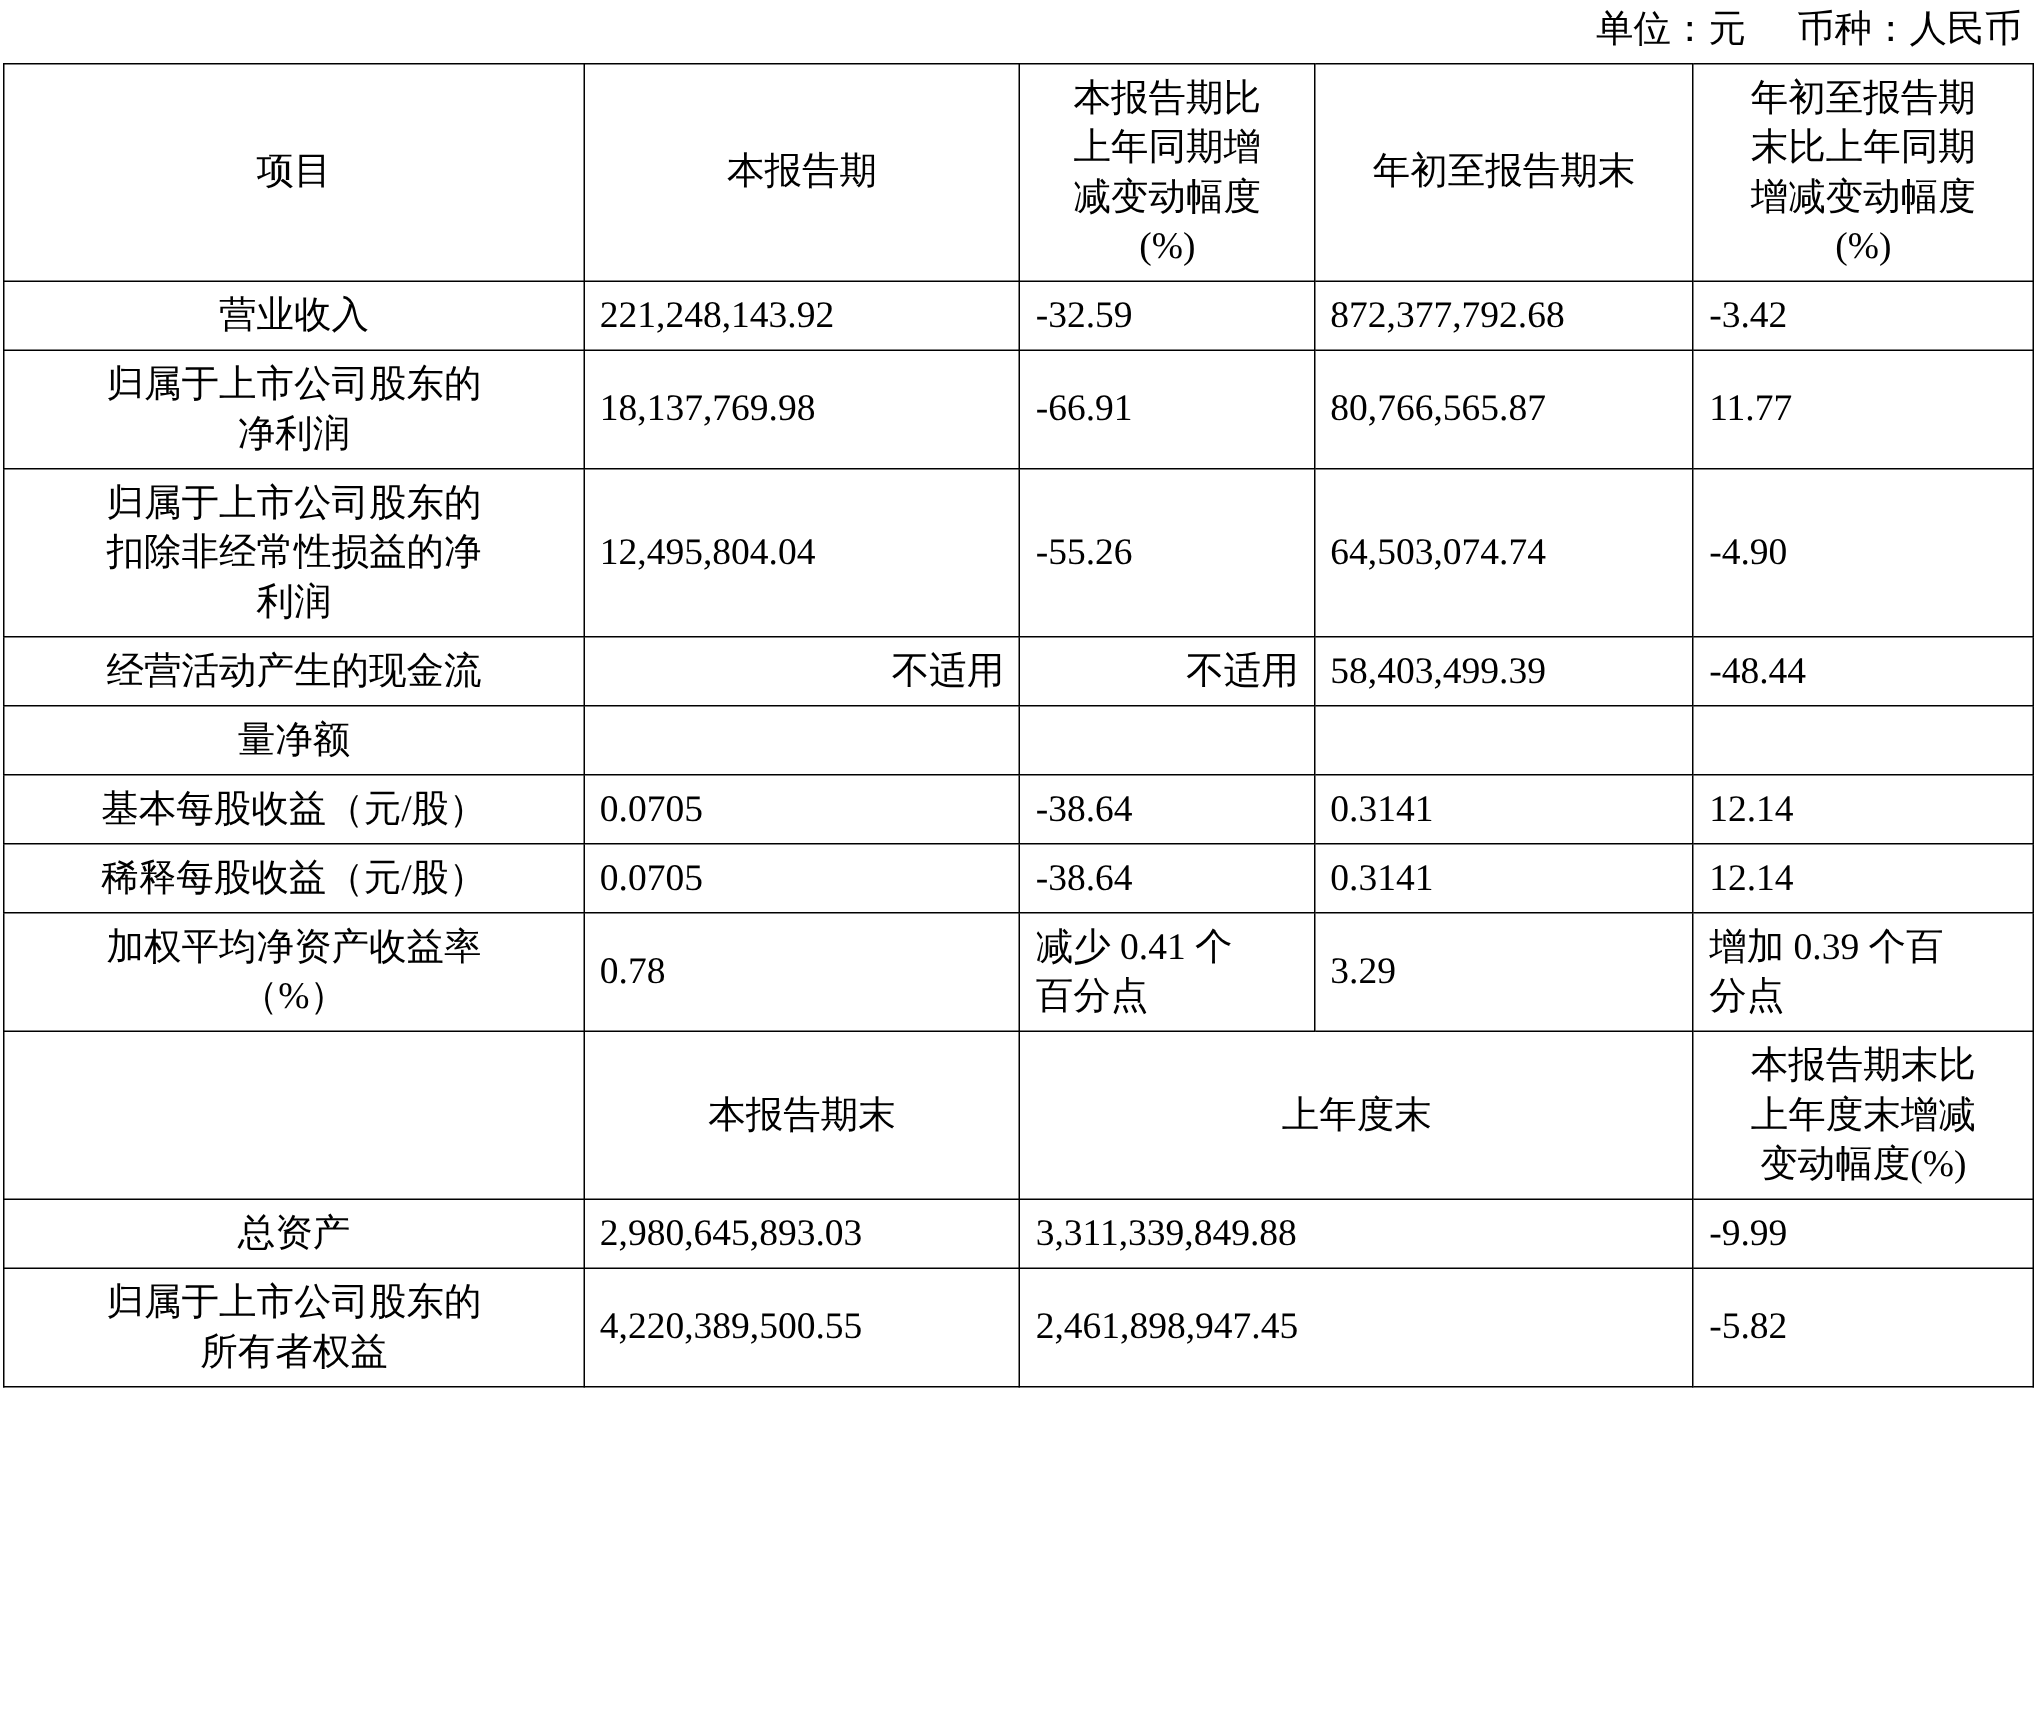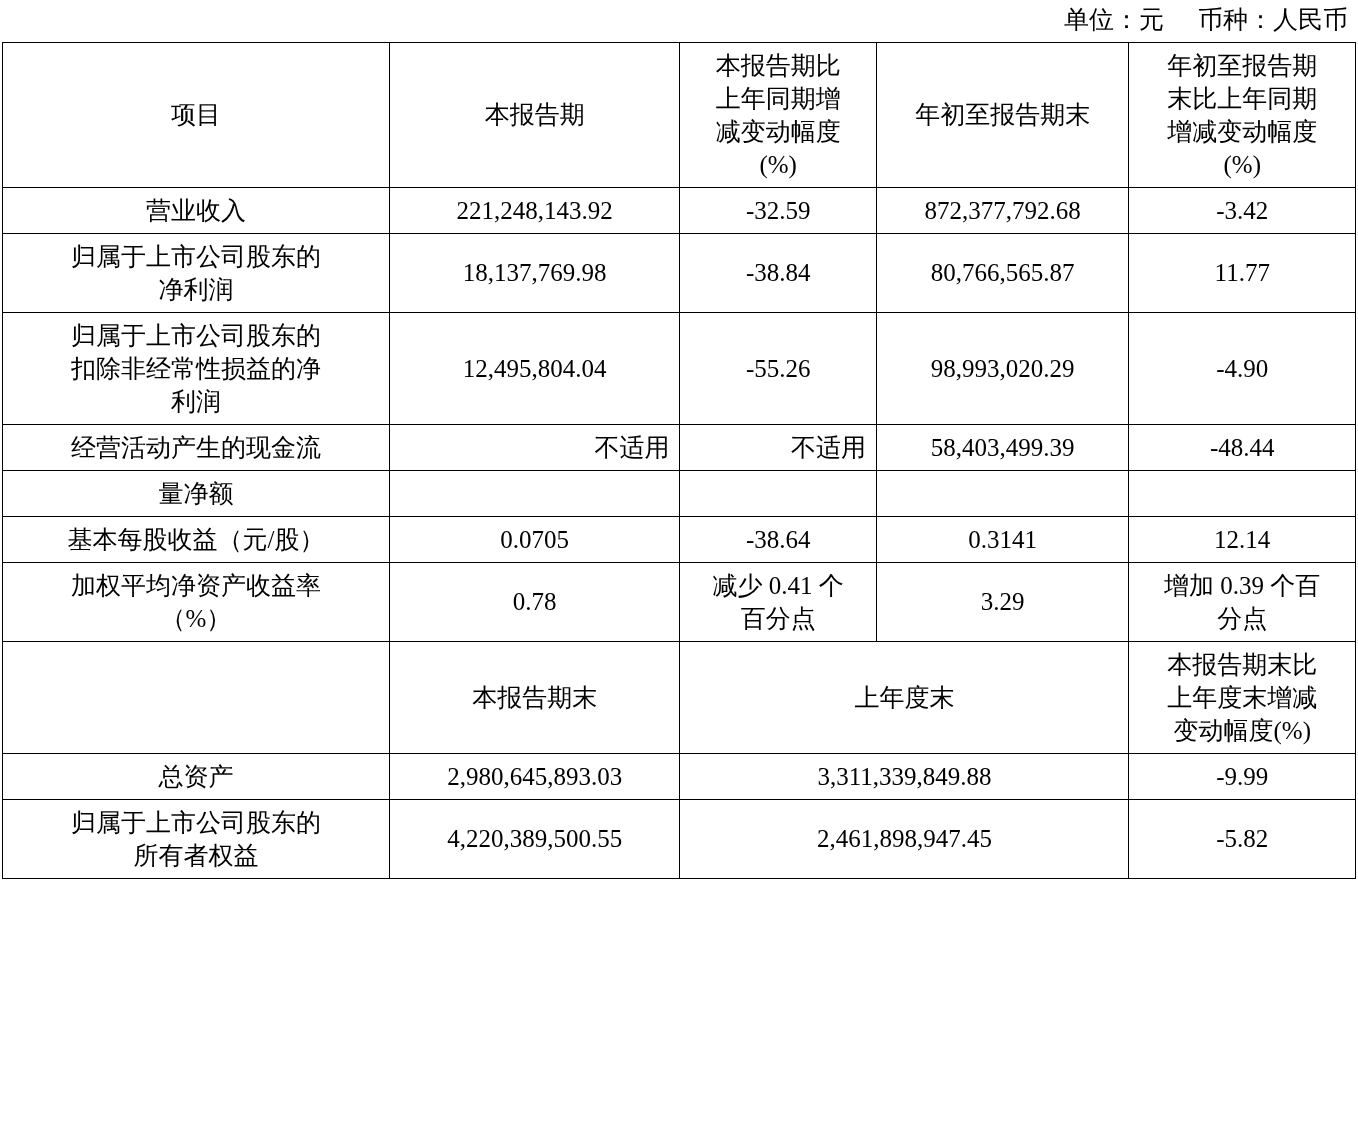--- a/index.html
+++ b/index.html
@@ -43,21 +43,21 @@
     line-height: 1.32;
     word-break: break-all;
   }
   .c-item   { width: 386px; }
   .c-cur    { width: 290px; }
   .c-chg    { width: 196px; }
   .c-ytd    { width: 252px; }
   .c-ychg   { width: 226px; }
 
   .center { text-align: right; }
-  .right  { text-align: center; margin-top: 20px; }
+  .right  { text-align: left; margin-top: 20px; }
   .left   { text-align: center; }
 
   .hdr { text-align: center; margin-top: 24px; }
 
   td.nowrapcell { white-space: nowrap; }
 
   
   .blank { }
 </style>
 </head>
@@ -103,32 +103,32 @@
         <td class="right">872,377,792.68</td>
         <td class="right">-3.42</td>
       </tr>
 
 
       <tr>
         <td class="left">
           <div>归属于上市公司股东的<br>净利润</div>
         </td>
         <td class="right">18,137,769.98</td>
-        <td class="right">-38.84</td>
+        <td class="right">-66.91</td>
         <td class="right">80,766,565.87</td>
         <td class="right">11.77</td>
       </tr>
 
       <tr>
         <td class="left">
           <div>归属于上市公司股东的<br>扣除非经常性损益的净<br>利润</div>
         </td>
         <td class="right">12,495,804.04</td>
         <td class="right">-55.26</td>
-        <td class="right">98,993,020.29</td>
+        <td class="right">64,503,074.74</td>
         <td class="right">-4.90</td>
       </tr>
 
       <tr>
         <td class="left nowrapcell">经营活动产生的现金流</td>
         <td class="center">不适用</td>
         <td class="center">不适用</td>
         <td class="right">58,403,499.39</td>
         <td class="right">-48.44</td>
       </tr>
@@ -142,20 +142,27 @@
       </tr>
 
       <tr>
         <td class="left">基本每股收益（元/股）</td>
         <td class="right">0.0705</td>
         <td class="right">-38.64</td>
         <td class="right">0.3141</td>
         <td class="right">12.14</td>
       </tr>
 
+      <tr>
+        <td class="left">稀释每股收益（元/股）</td>
+        <td class="right">0.0705</td>
+        <td class="right">-38.64</td>
+        <td class="right">0.3141</td>
+        <td class="right">12.14</td>
+      </tr>
 
       <tr>
         <td class="left">
           <div>加权平均净资产收益率<br>（%）</div>
         </td>
         <td class="right">0.78</td>
         <td class="right">
           <div>减少 0.41 个<br>百分点</div>
         </td>
         <td class="right">3.29</td>

